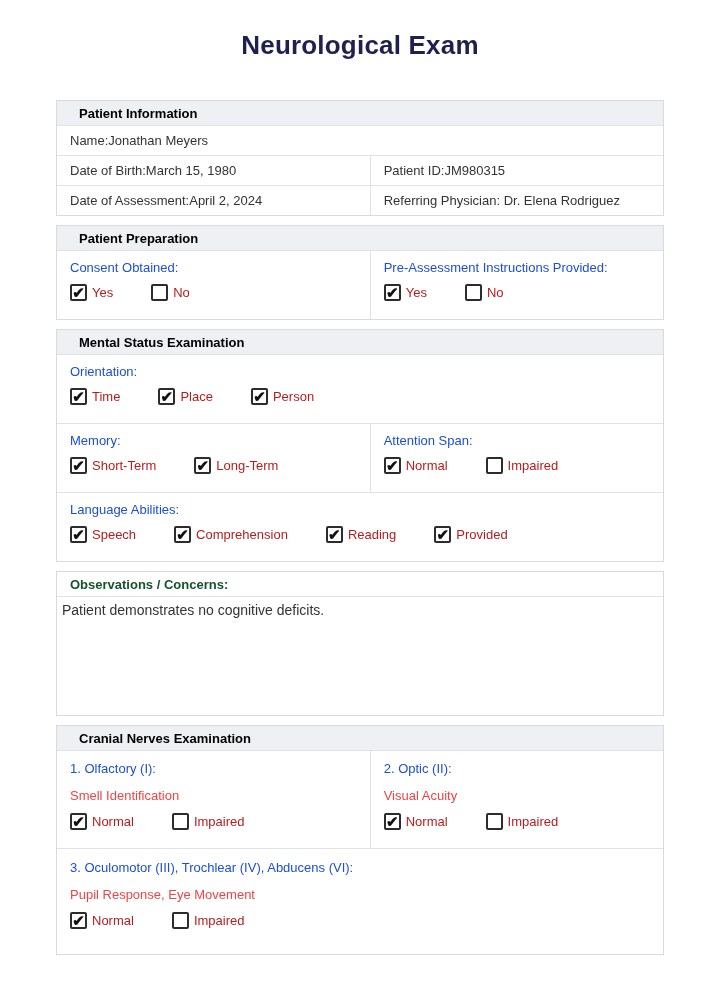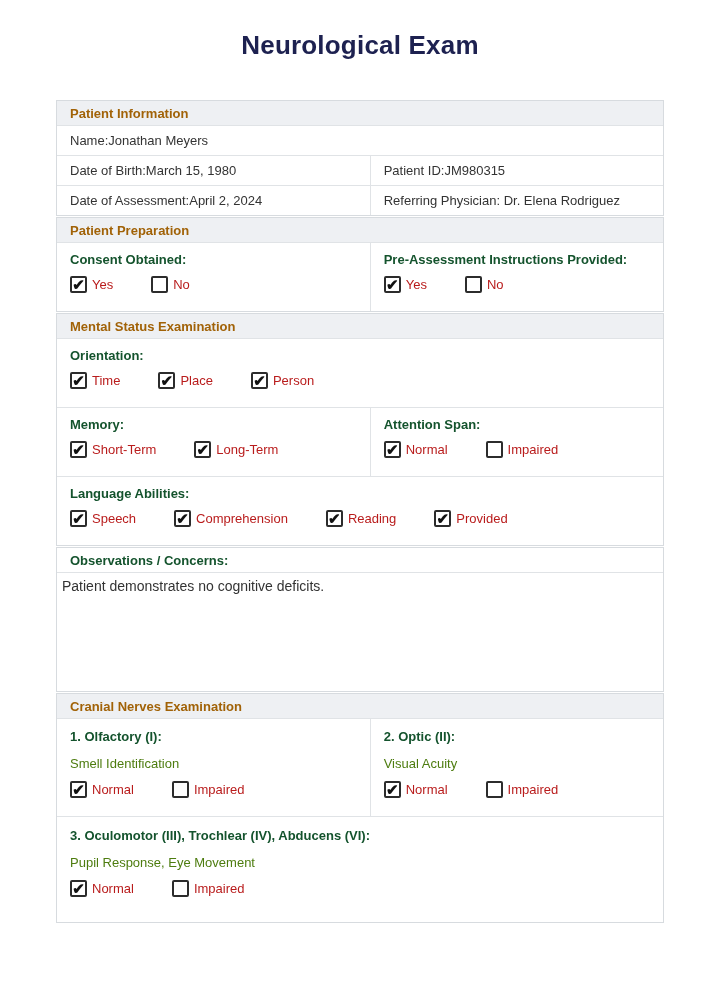--- a/index.html
+++ b/index.html
@@ -18,51 +18,51 @@
     font-size: 26px;
     line-height: 30px;
     font-weight: bold;
     color: #1d2150;
     margin-bottom: 40px;
     letter-spacing: 0.2px;
   }
   .form { margin: 0 38px; }
   .sec {
     border: 1px solid #d7dbdf;
-    margin-top: 1px;
+    margin-top: 9px;
     background: #ffffff;
   }
   .sec:first-child { margin-top: 0; }
   .sec-header {
     background: #eef0f3;
-    padding: 5px 13px 4px;
-    font-size: 13px;
-    font-weight: bold;
-    color: #a16207;
+    padding: 5px 22px 4px;
+    font-size: 13px;
+    font-weight: bold;
+    color: #000000;
   }
   .row { display: flex; border-top: 1px solid #e0e3e6; }
   .sec > .row:first-child { border-top: none; }
   .cell {
     flex: 1 1 auto;
     padding: 7px 13px;
     font-size: 13px;
     color: #333333;
   }
   .cell + .cell { border-left: 1px solid #e0e3e6; }
   .w-left { flex: 0 0 51.6%; }
   .cb-cell { padding: 9px 13px 18px; }
   .field-label {
-    font-weight: bold;
-    font-size: 13px;
-    color: #14532d;
+    font-weight: normal;
+    font-size: 13px;
+    color: #1d4ed8;
     margin-bottom: 9px;
   }
   .sub-label {
     font-size: 13px;
-    color: #4d7c0f;
+    color: #ef4444;
     margin-bottom: 10px;
   }
   .cranial-cell { padding: 10px 13px 18px; }
   .cranial-cell .field-label { margin-bottom: 12px; }
   .cranial-row2 { padding: 11px 13px 25px; }
   .cbrow { display: flex; align-items: center; gap: 38px; }
   .cbitem { display: inline-flex; align-items: center; gap: 5px; cursor: pointer; }
   .cbox {
     width: 17px;
     height: 17px;

